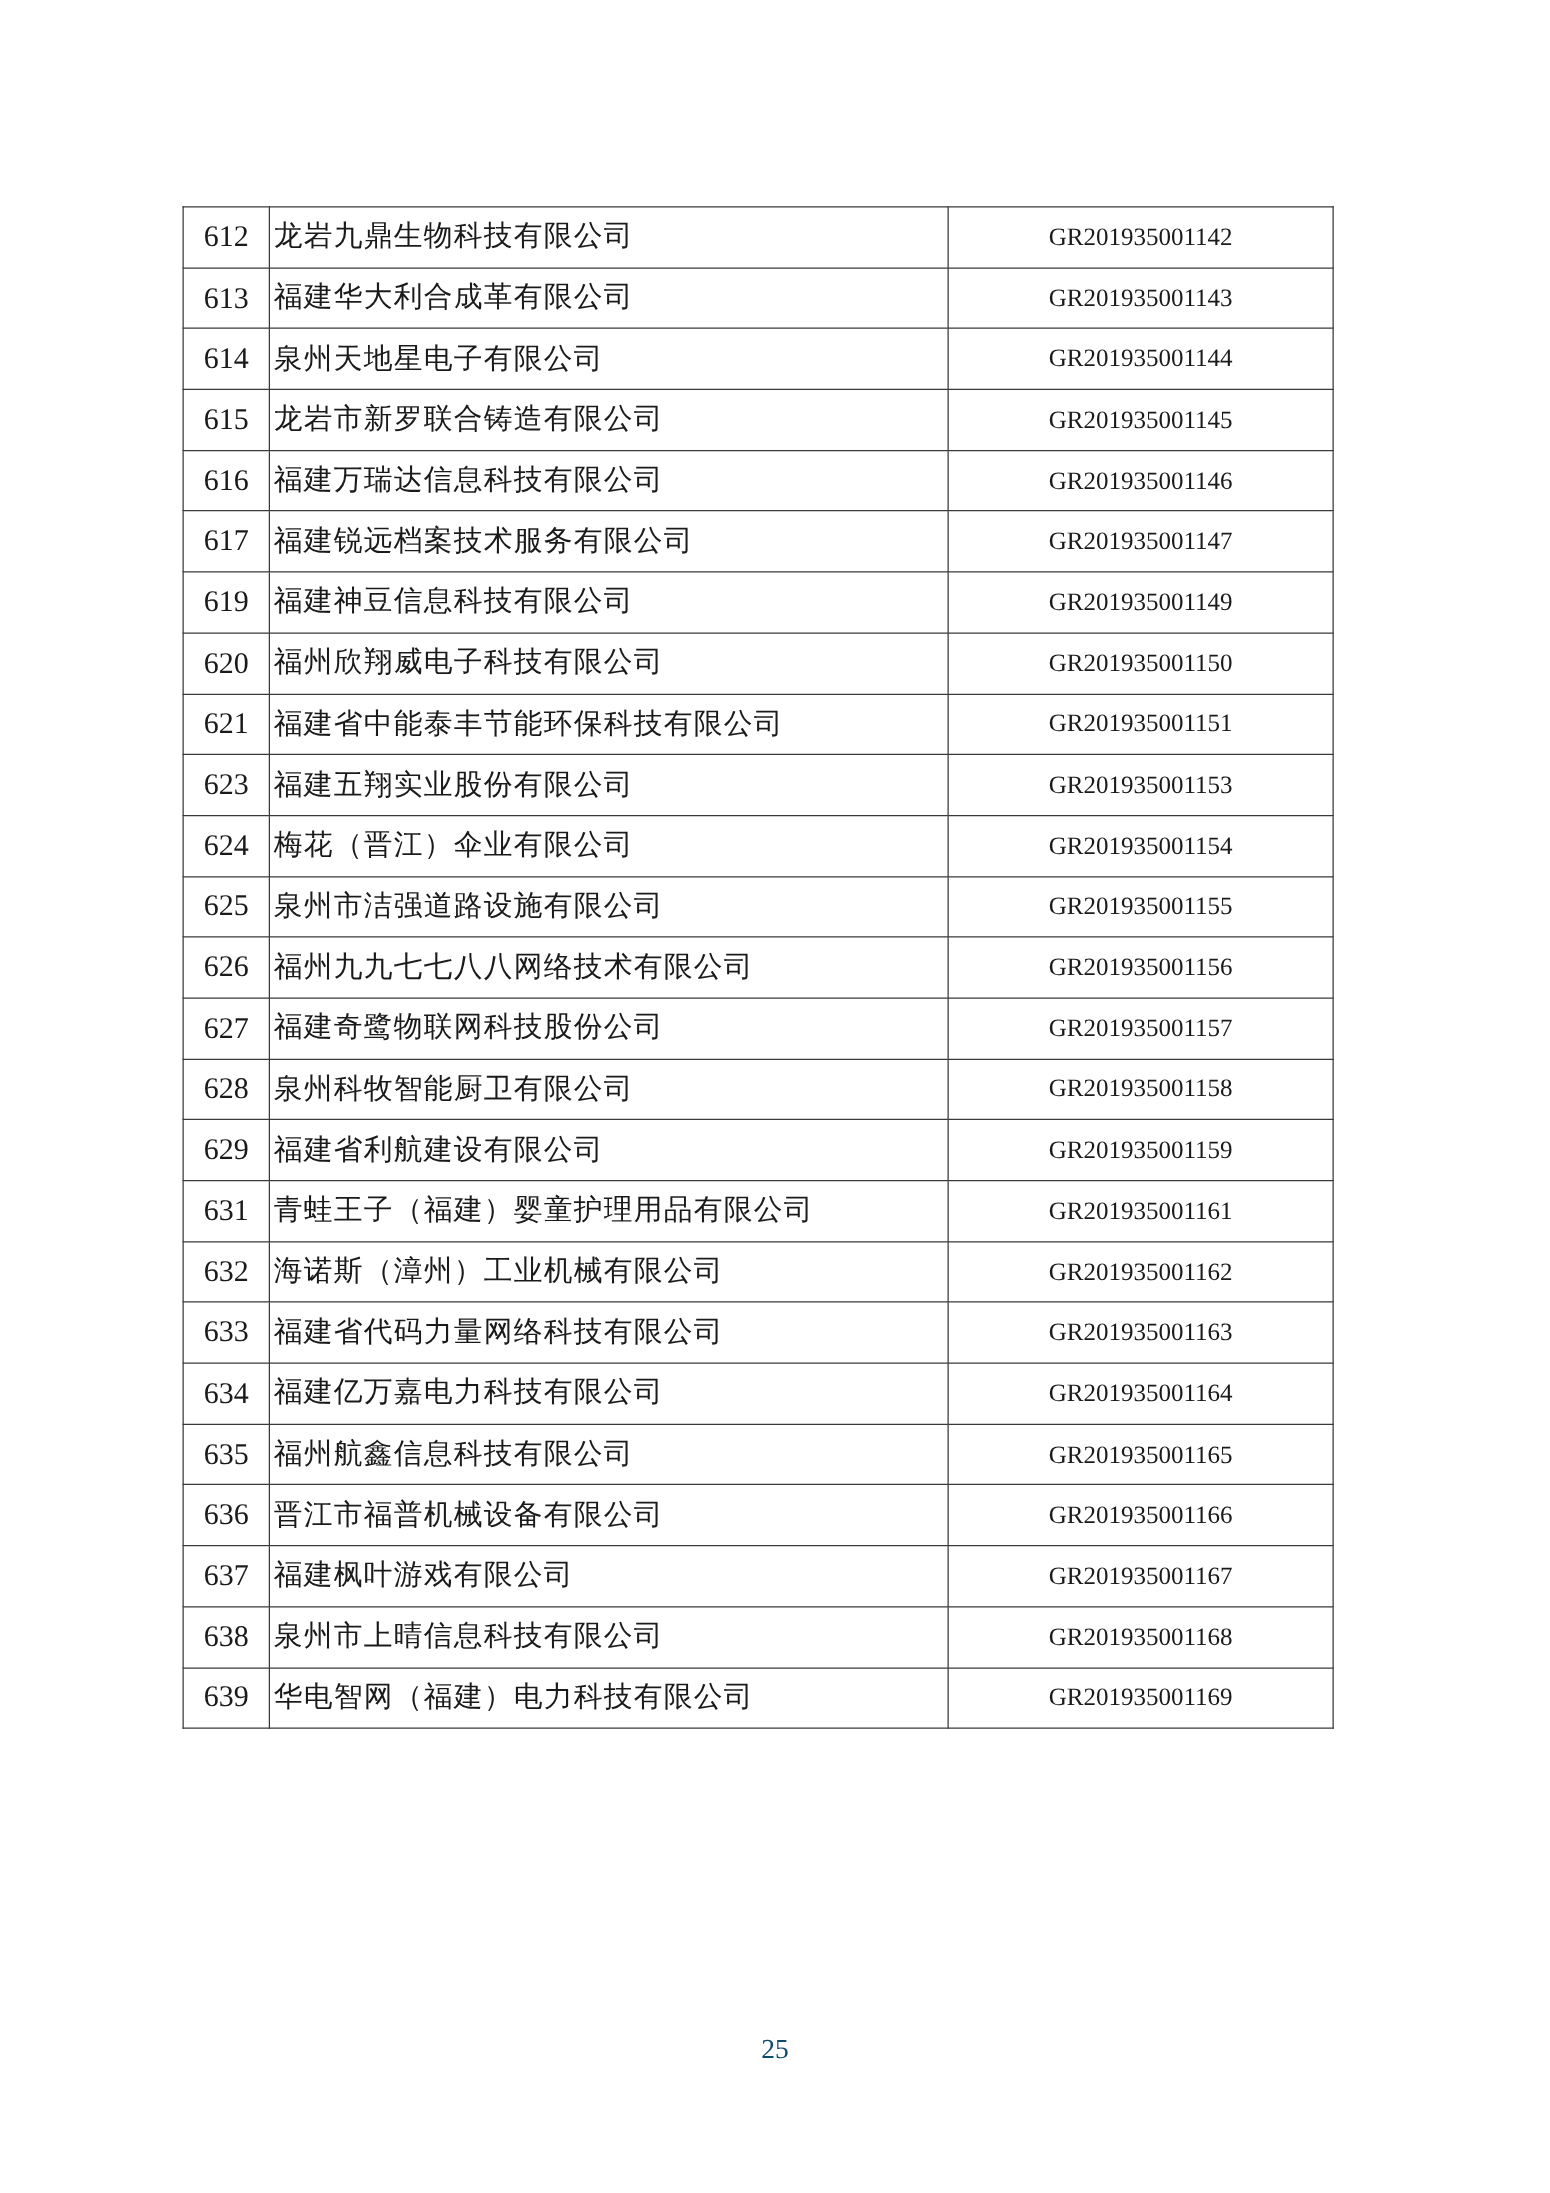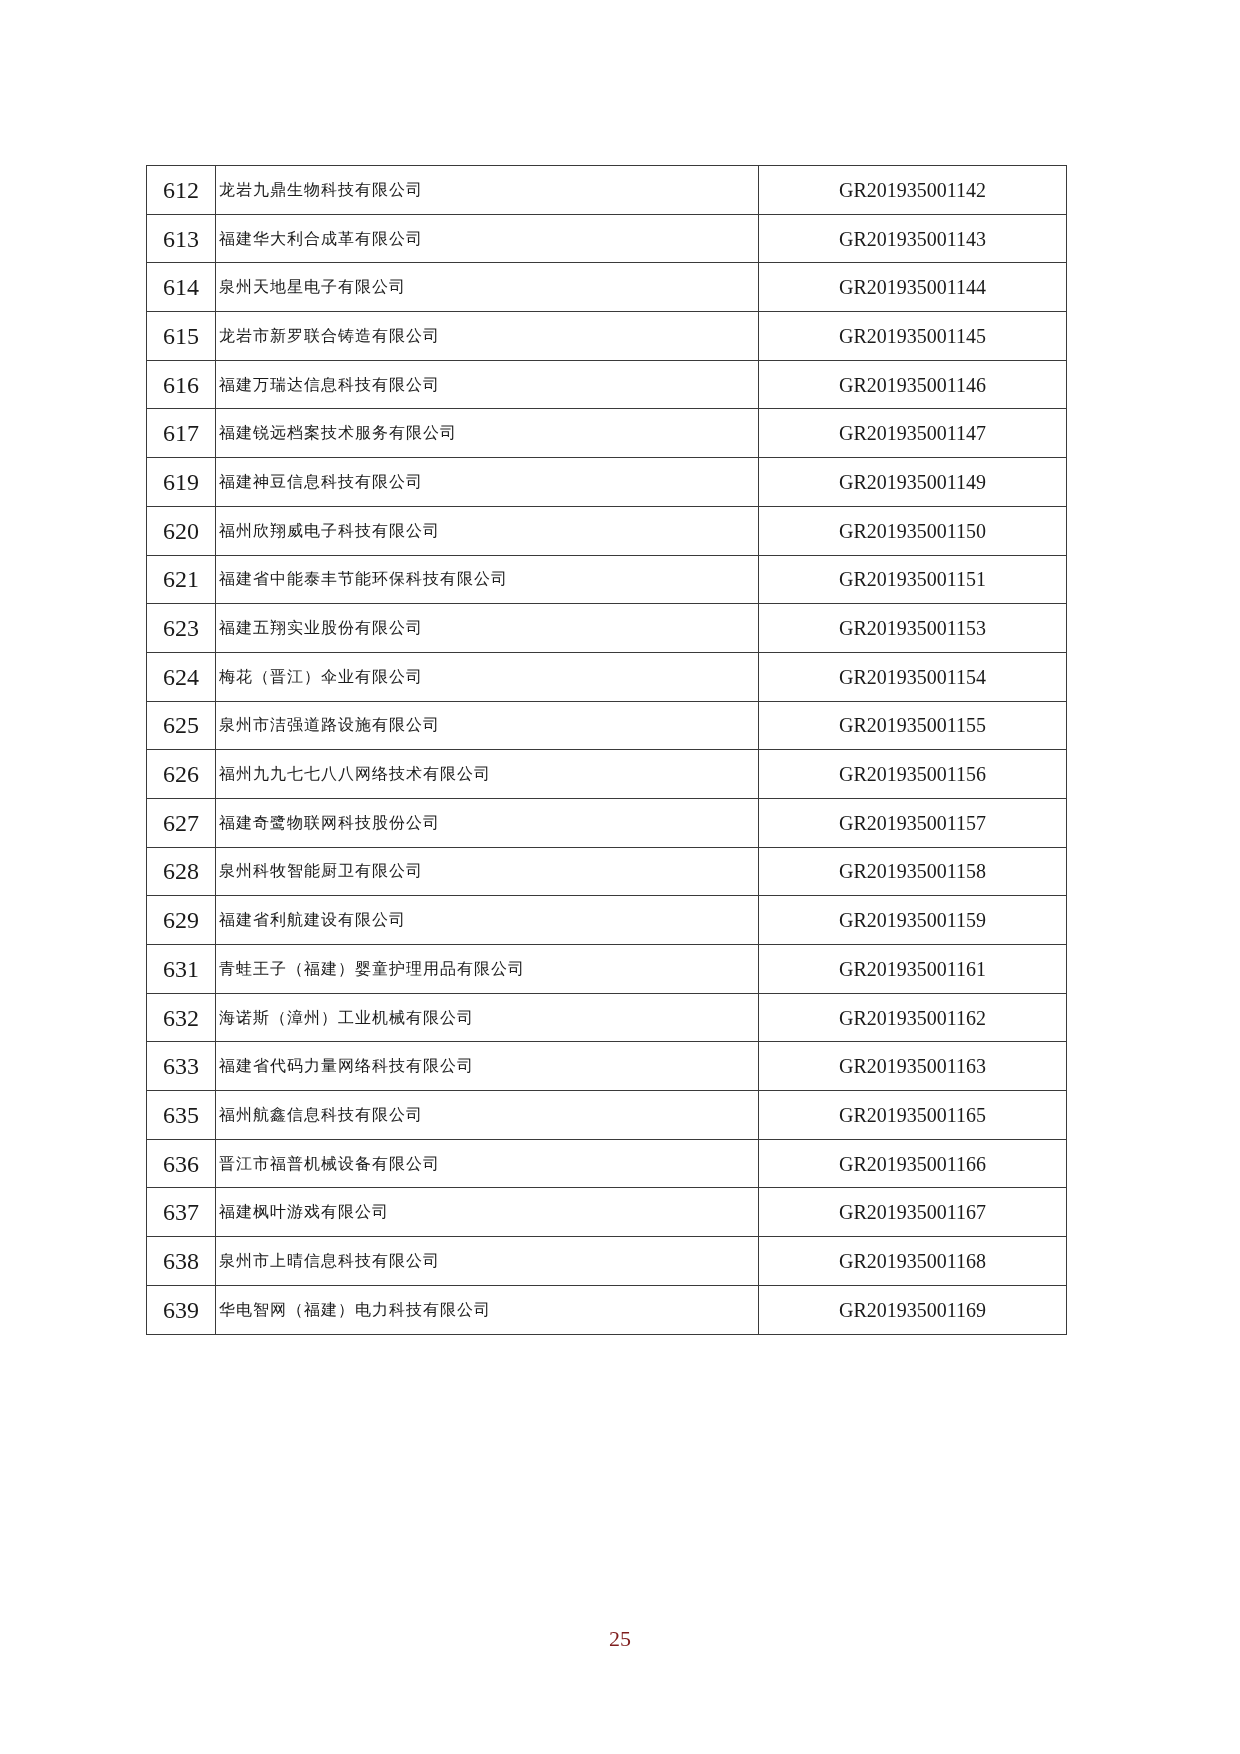--- a/index.html
+++ b/index.html
@@ -38,37 +38,37 @@
     .col-code { width: 308px; }
     td.cell-no {
       text-align: center;
       font-family: "Liberation Serif", "DejaVu Serif", serif;
       font-size: 24px;
     }
     td.cell-name {
       text-align: left;
       padding-left: 3px;
       font-family: "DejaVu Serif", "DejaVu Sans", serif;
-      font-size: 16px;
+      font-size: 23px;
       letter-spacing: 1px;
     }
     td.cell-code {
       text-align: center;
       font-family: "Liberation Serif", "DejaVu Serif", serif;
       font-size: 20px;
     }
     .page-number {
       position: absolute;
       left: 0;
       width: 1240px;
       top: 1626px;
       text-align: center;
       font-family: "Liberation Serif", "DejaVu Serif", serif;
       font-size: 22px;
-      color: #7f1d1d;
+      color: #0c4a6e;
     }
   </style>
 </head>
 <body>
 
 <table class="page-table">
   <colgroup>
     <col class="col-no">
     <col class="col-name">
     <col class="col-code">
@@ -164,20 +164,25 @@
         <td class="cell-no">632</td>
         <td class="cell-name">海诺斯（漳州）工业机械有限公司</td>
         <td class="cell-code">GR201935001162</td>
       </tr>
       <tr>
         <td class="cell-no">633</td>
         <td class="cell-name">福建省代码力量网络科技有限公司</td>
         <td class="cell-code">GR201935001163</td>
       </tr>
       <tr>
+        <td class="cell-no">634</td>
+        <td class="cell-name">福建亿万嘉电力科技有限公司</td>
+        <td class="cell-code">GR201935001164</td>
+      </tr>
+      <tr>
         <td class="cell-no">635</td>
         <td class="cell-name">福州航鑫信息科技有限公司</td>
         <td class="cell-code">GR201935001165</td>
       </tr>
       <tr>
         <td class="cell-no">636</td>
         <td class="cell-name">晋江市福普机械设备有限公司</td>
         <td class="cell-code">GR201935001166</td>
       </tr>
       <tr>

